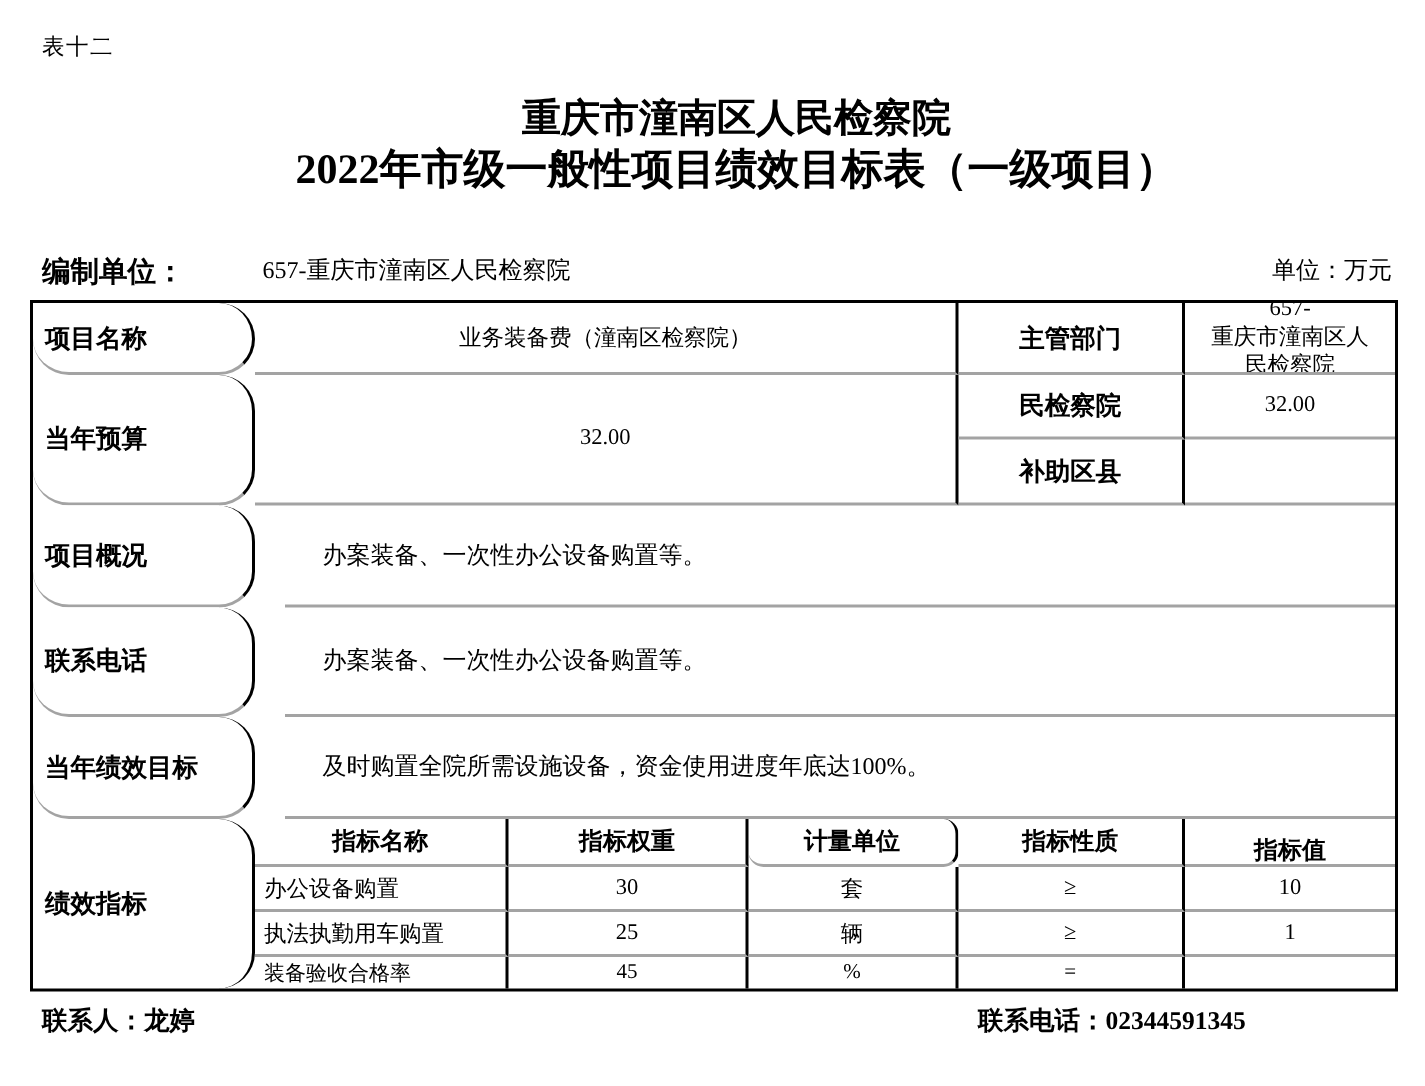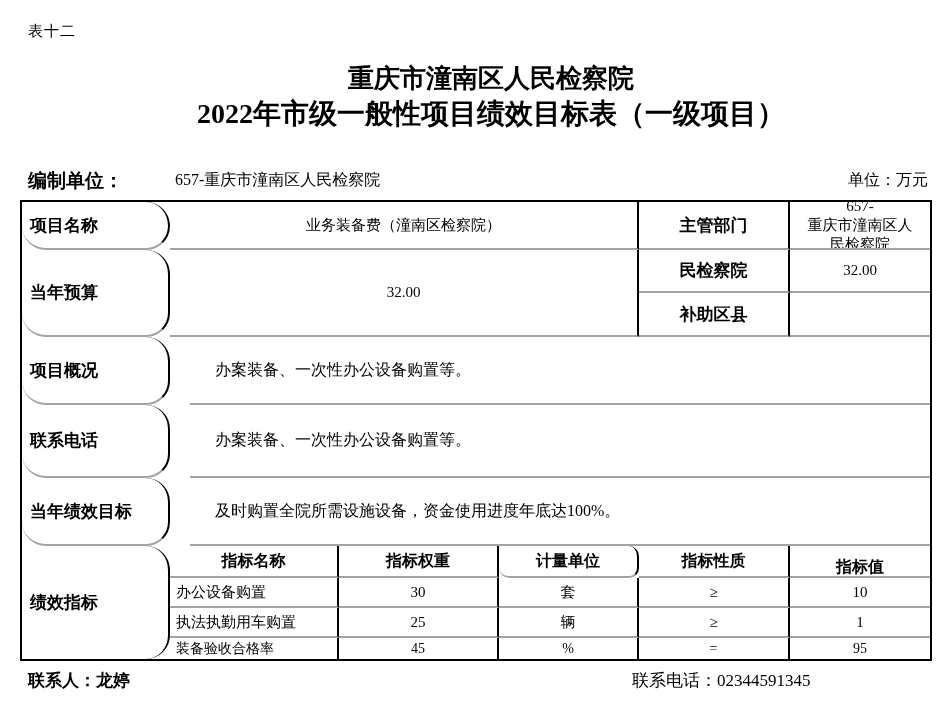--- a/index.html
+++ b/index.html
@@ -114,24 +114,24 @@
   .subval { justify-content: center; font-size: 15px; }
   .footer-contact {
     position: absolute;
     left: 28px;
     top: 669px;
     font-size: 17px;
     font-weight: bold;
   }
   .footer-phone {
     position: absolute;
-    left: 632px;
+    left: 652px;
     top: 669px;
     font-size: 17px;
-    font-weight: normal;
+    font-weight: bold;
   }
 </style>
 </head>
 <body>
 
 <div class="sheet">
 
   <div class="tag">表十二</div>
 
   <div class="titleblock">
@@ -185,20 +185,19 @@
     <div class="cell subname" style="grid-column:2; grid-row:9;">执法执勤用车购置</div>
     <div class="cell subval" style="grid-column:3; grid-row:9;">25</div>
     <div class="cell subval" style="grid-column:4; grid-row:9;">辆</div>
     <div class="cell subval" style="grid-column:5; grid-row:9;">≥</div>
     <div class="cell subval lastcol" style="grid-column:6; grid-row:9;">1</div>
 
     <div class="cell subname lastrow" style="grid-column:2; grid-row:10; font-size:14px;">装备验收合格率</div>
     <div class="cell subval lastrow" style="grid-column:3; grid-row:10; font-size:14px;">45</div>
     <div class="cell subval lastrow" style="grid-column:4; grid-row:10; font-size:14px;">%</div>
     <div class="cell subval lastrow" style="grid-column:5; grid-row:10; font-size:14px;">=</div>
-    <div class="cell subval lastcol lastrow" style="grid-column:6; grid-row:10; font-size:14px;">95</div>
 
   </div>
 
   <div class="footer-contact">联系人：龙婷</div>
   <div class="footer-phone">联系电话：02344591345</div>
 
 </div>
 
 </body></html>

